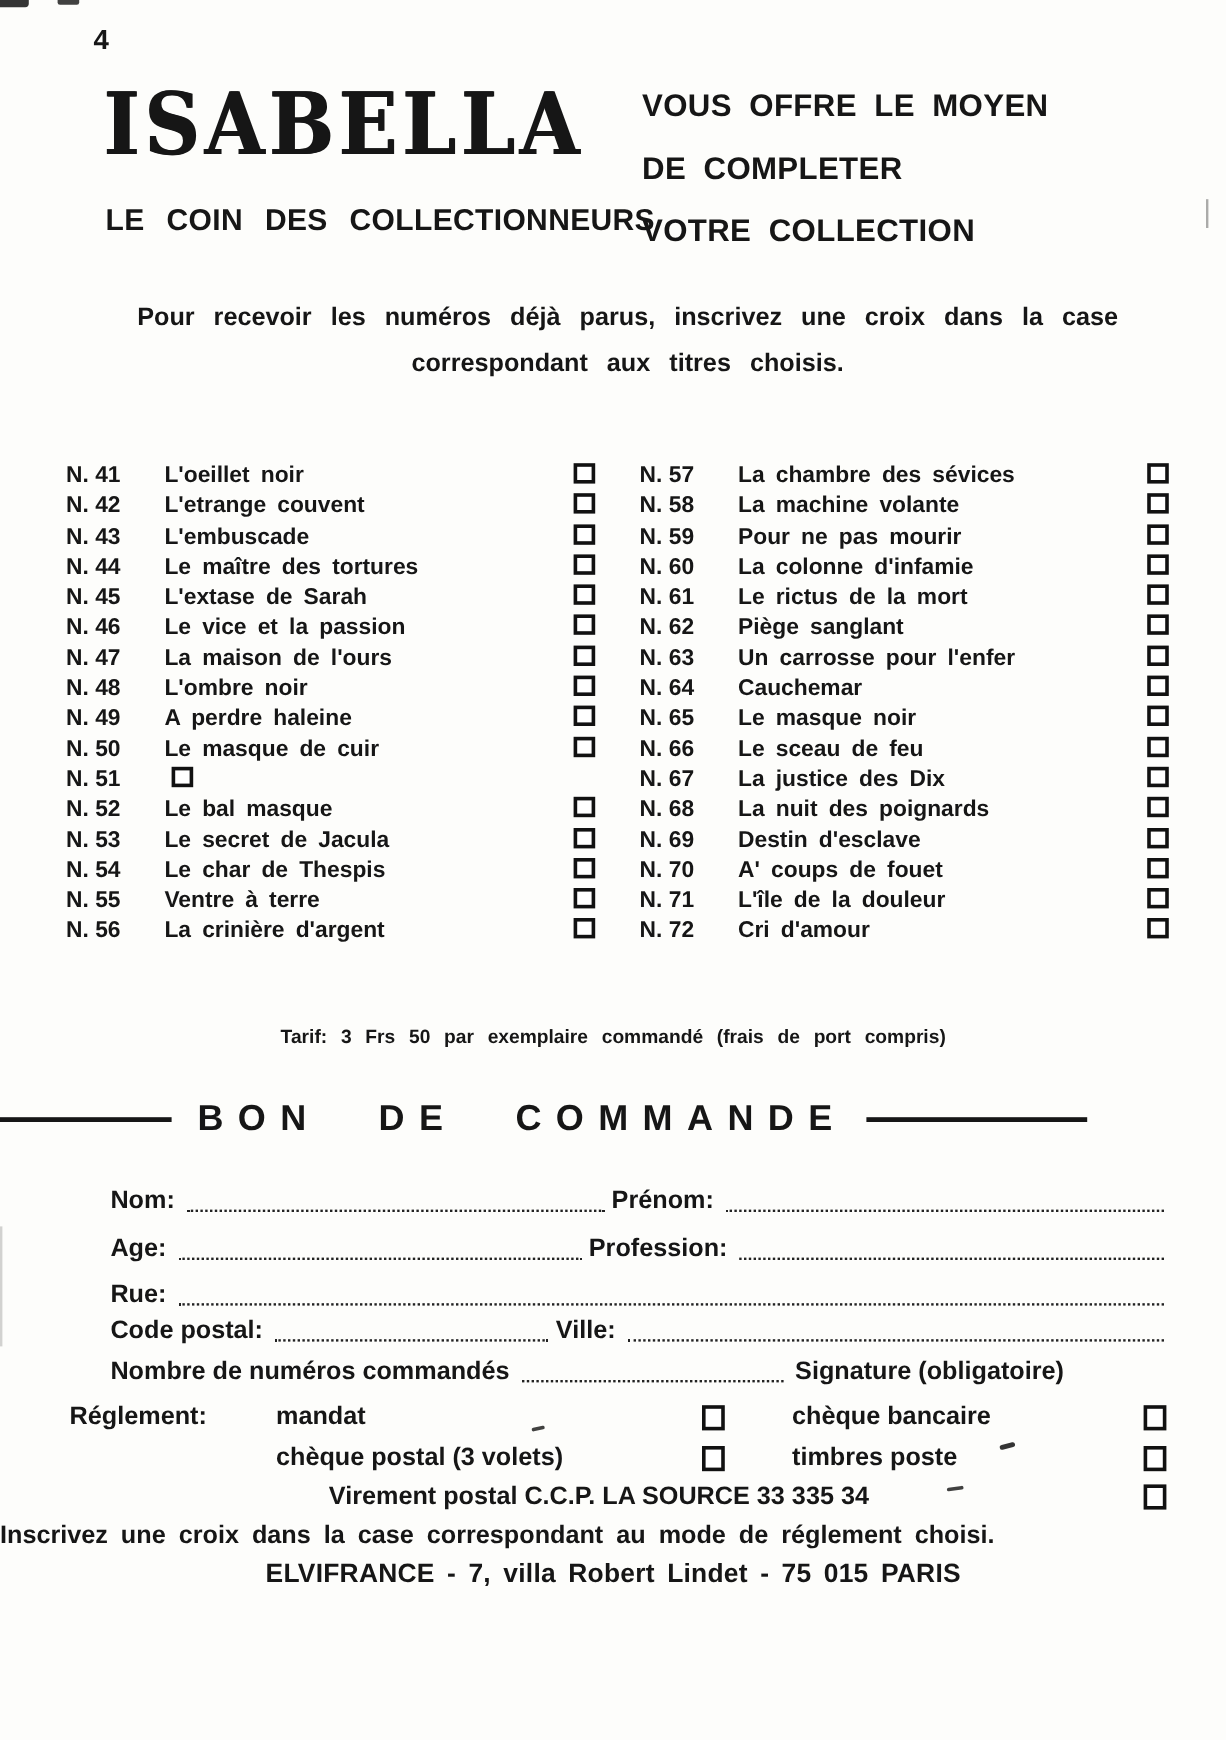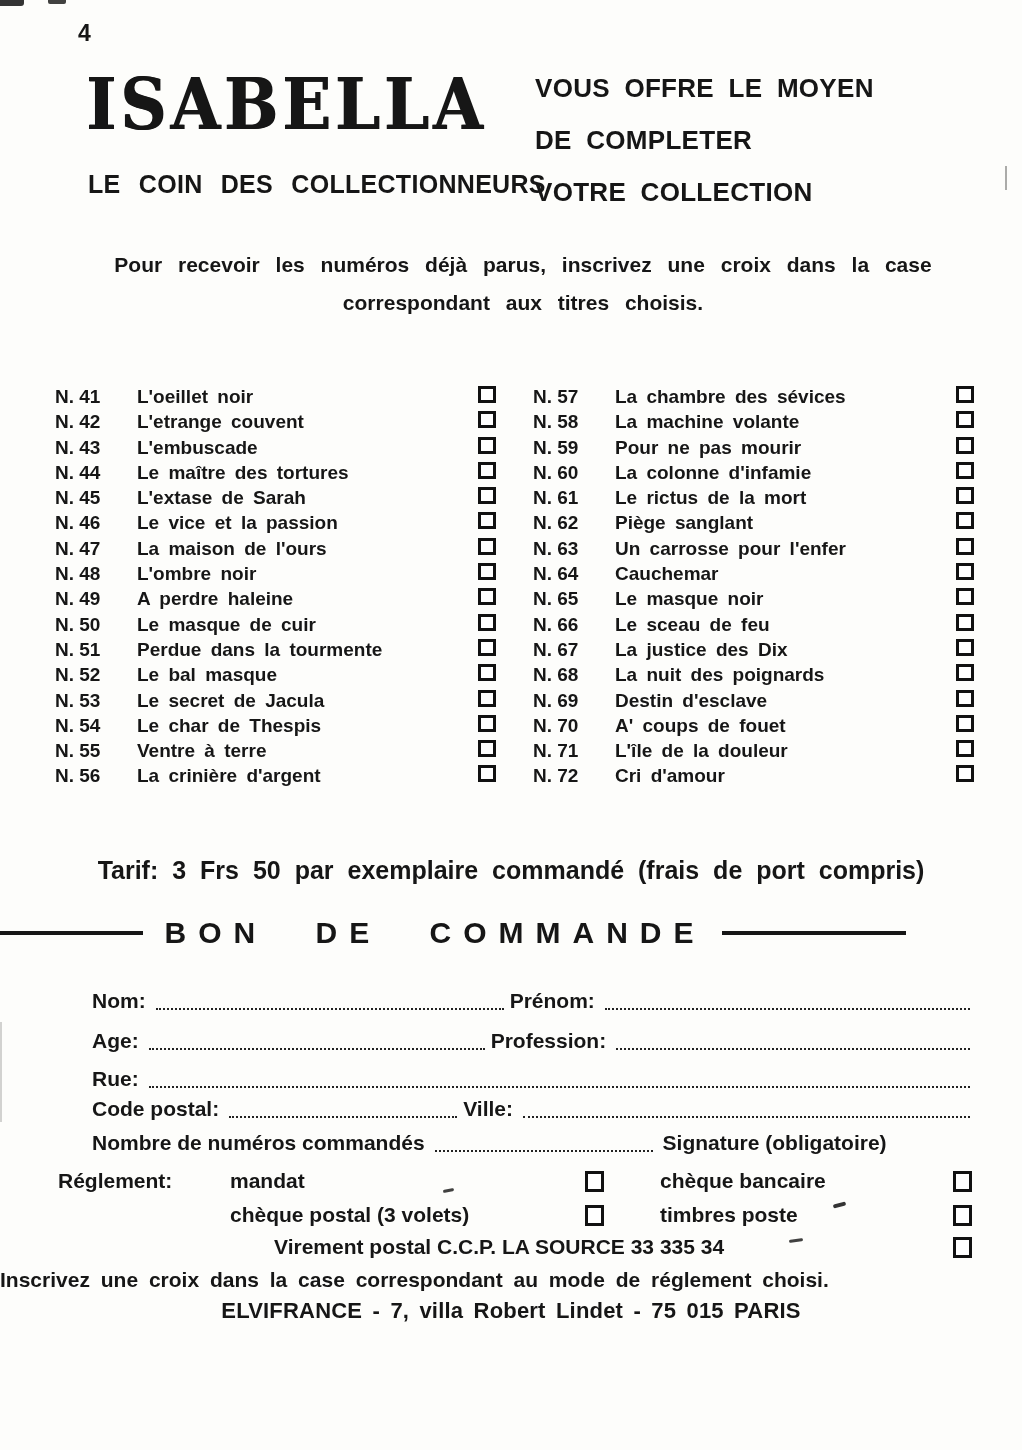--- a/index.html
+++ b/index.html
@@ -54,21 +54,21 @@
   .cat-row{display:flex;align-items:flex-start;height:25.3px;font-size:19px;font-weight:700;}
   .cat-num{width:82px;flex:none;}
   .cat-title{flex:1;word-spacing:4px;white-space:nowrap;}
   .cbx{
     flex:none;width:12px;height:11px;border:3px solid #111;background:#fff;
     margin-left:6px;margin-right:2px;
   }
   
   .tariff{
     position:absolute;left:0;top:856px;width:1022px;text-align:center;
-    font-size:25px;font-weight:700;word-spacing:7px;
+    font-size:16px;font-weight:700;word-spacing:7px;
   }
   
   .bon{position:absolute;left:0;top:916px;width:872px;display:flex;align-items:center;justify-content:center;}
   .bon .rule{height:4px;background:#161616;flex:none;}
   .rule-l{width:176px;}
   .rule-r{width:184px;}
   .bon .bon-title{
     font-size:30px;font-weight:700;letter-spacing:12px;word-spacing:28px;
     margin:0 16px 0 22px;white-space:nowrap;
   }
@@ -190,21 +190,20 @@
       </div>
 
       <div class="cat-row">
         <span class="cat-num">N. 50</span>
         <span class="cat-title">Le masque de cuir</span>
         <span class="cbx"></span>
       </div>
 
       <div class="cat-row">
         <span class="cat-num">N. 51</span>
-        <span class="cat-title">Perdue dans la tourmente</span>
         <span class="cbx"></span>
       </div>
 
       <div class="cat-row">
         <span class="cat-num">N. 52</span>
         <span class="cat-title">Le bal masque</span>
         <span class="cbx"></span>
       </div>
 
       <div class="cat-row">

